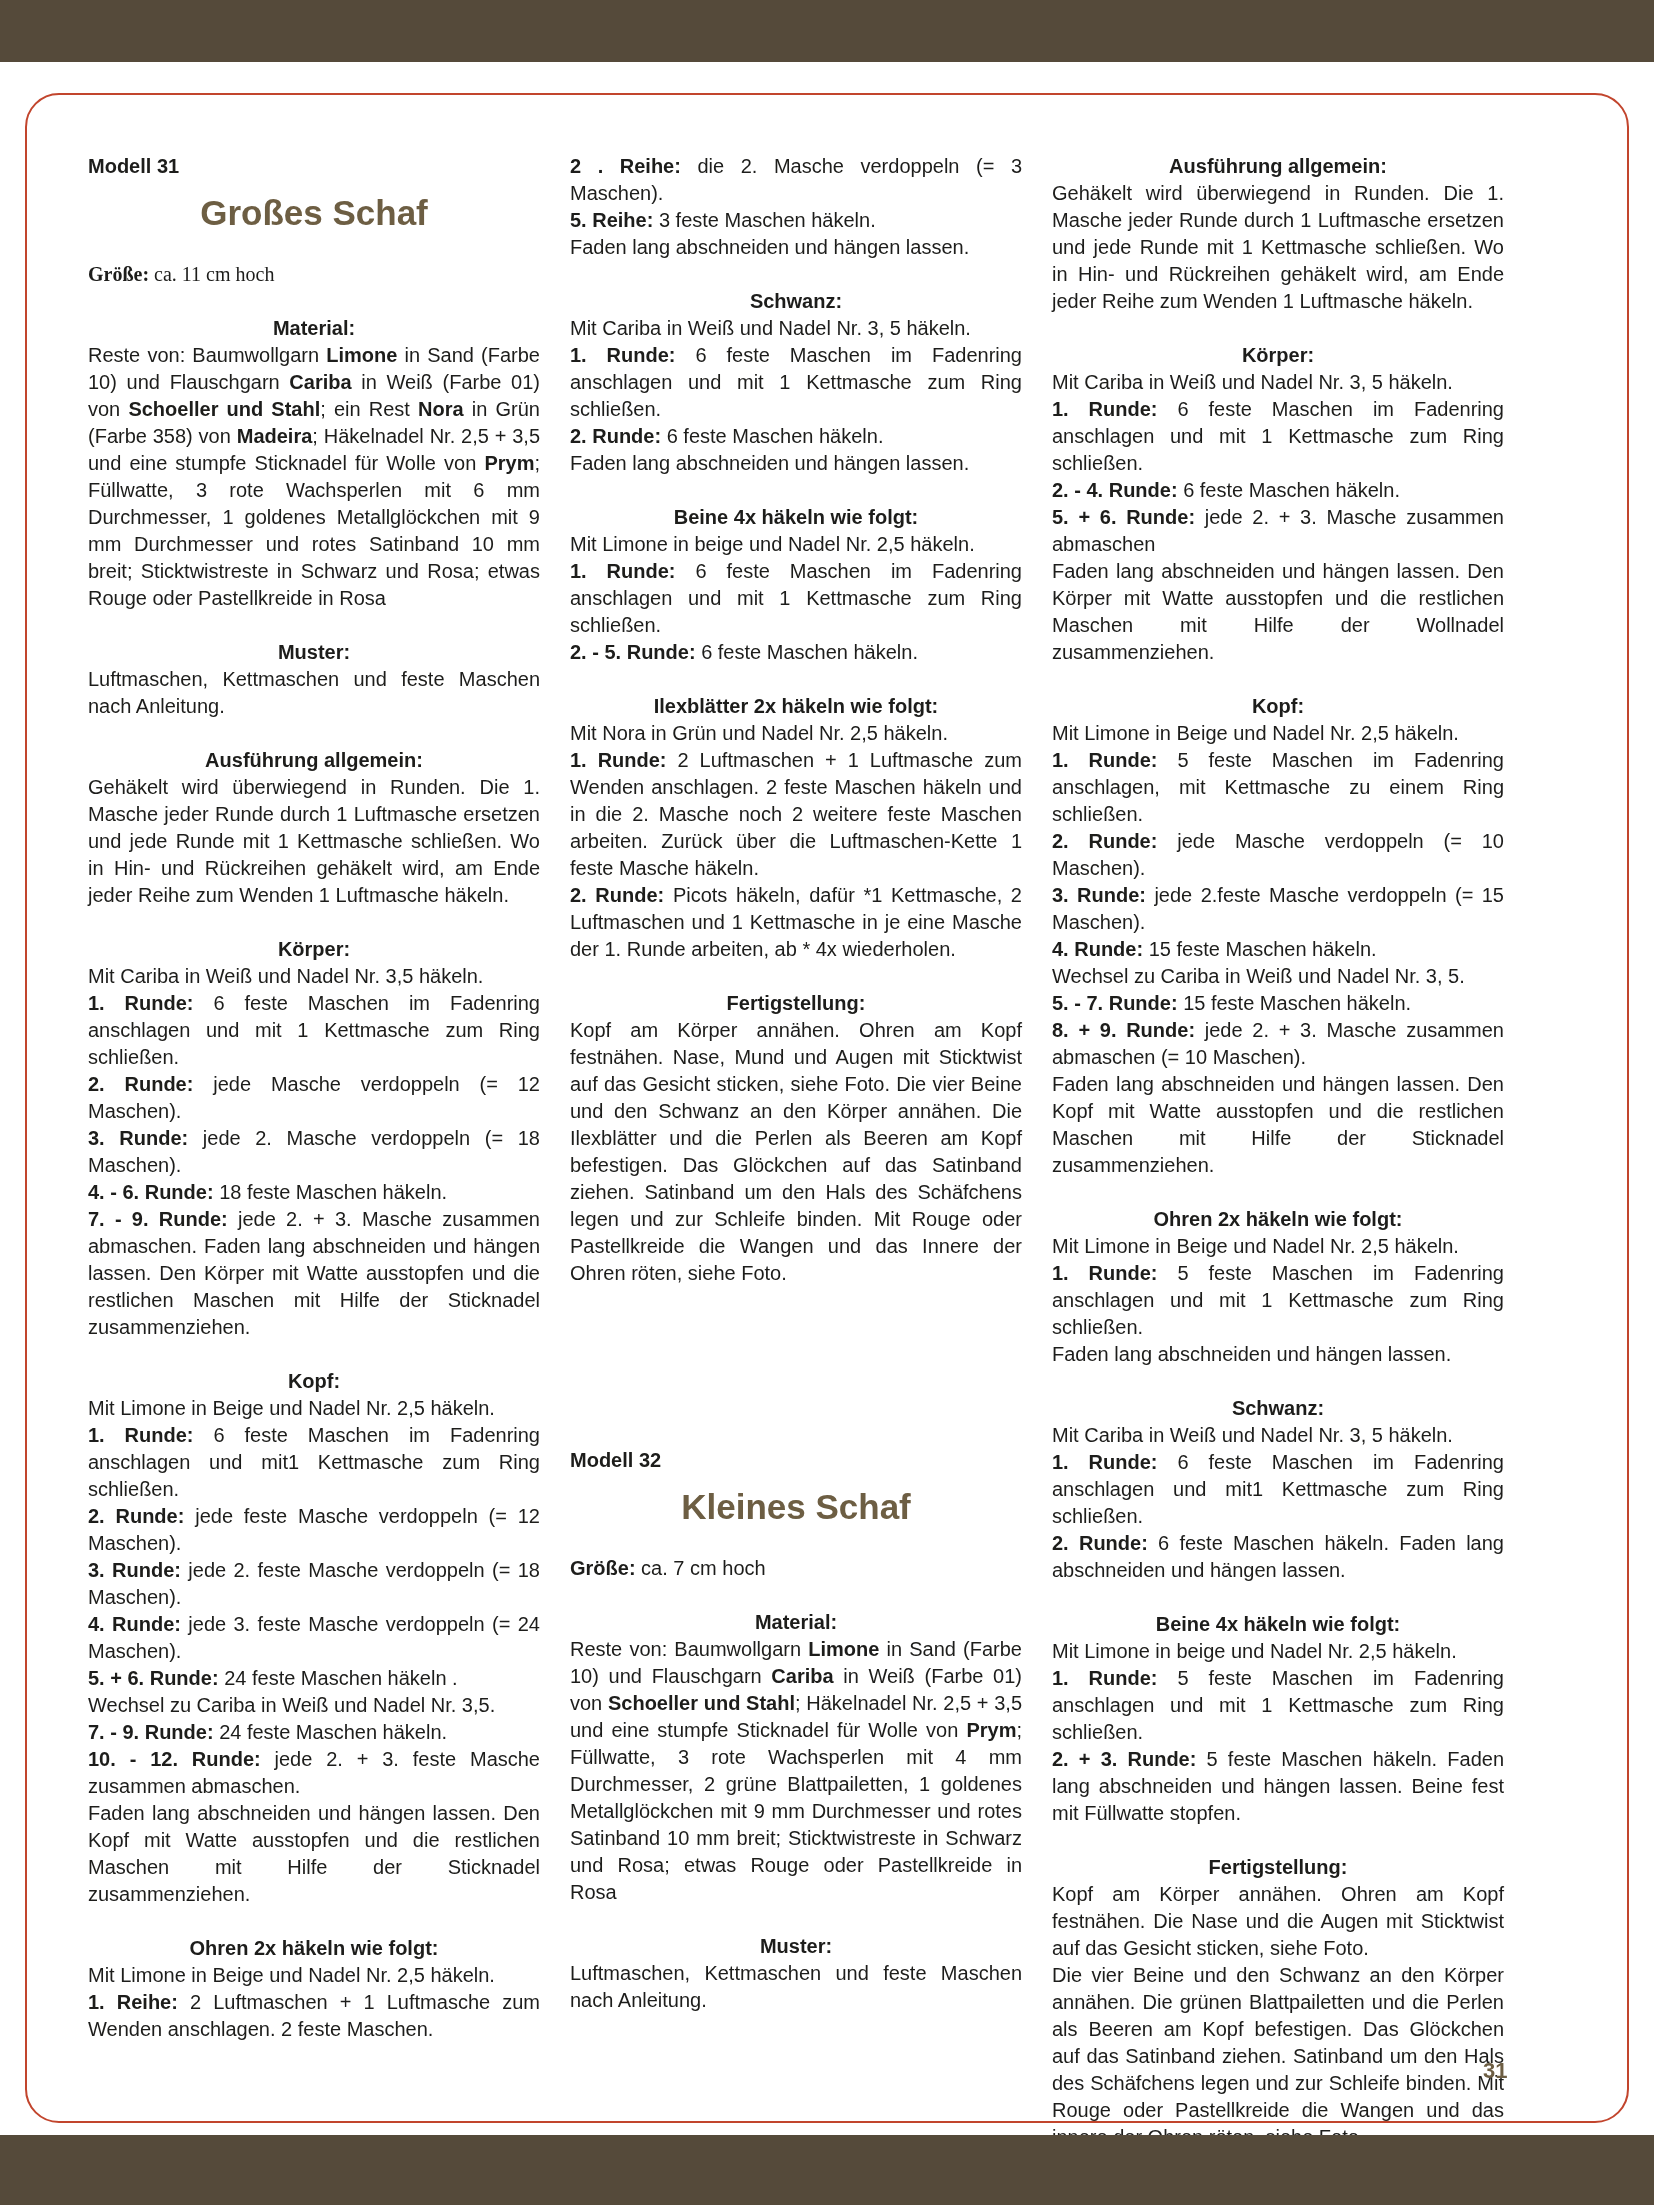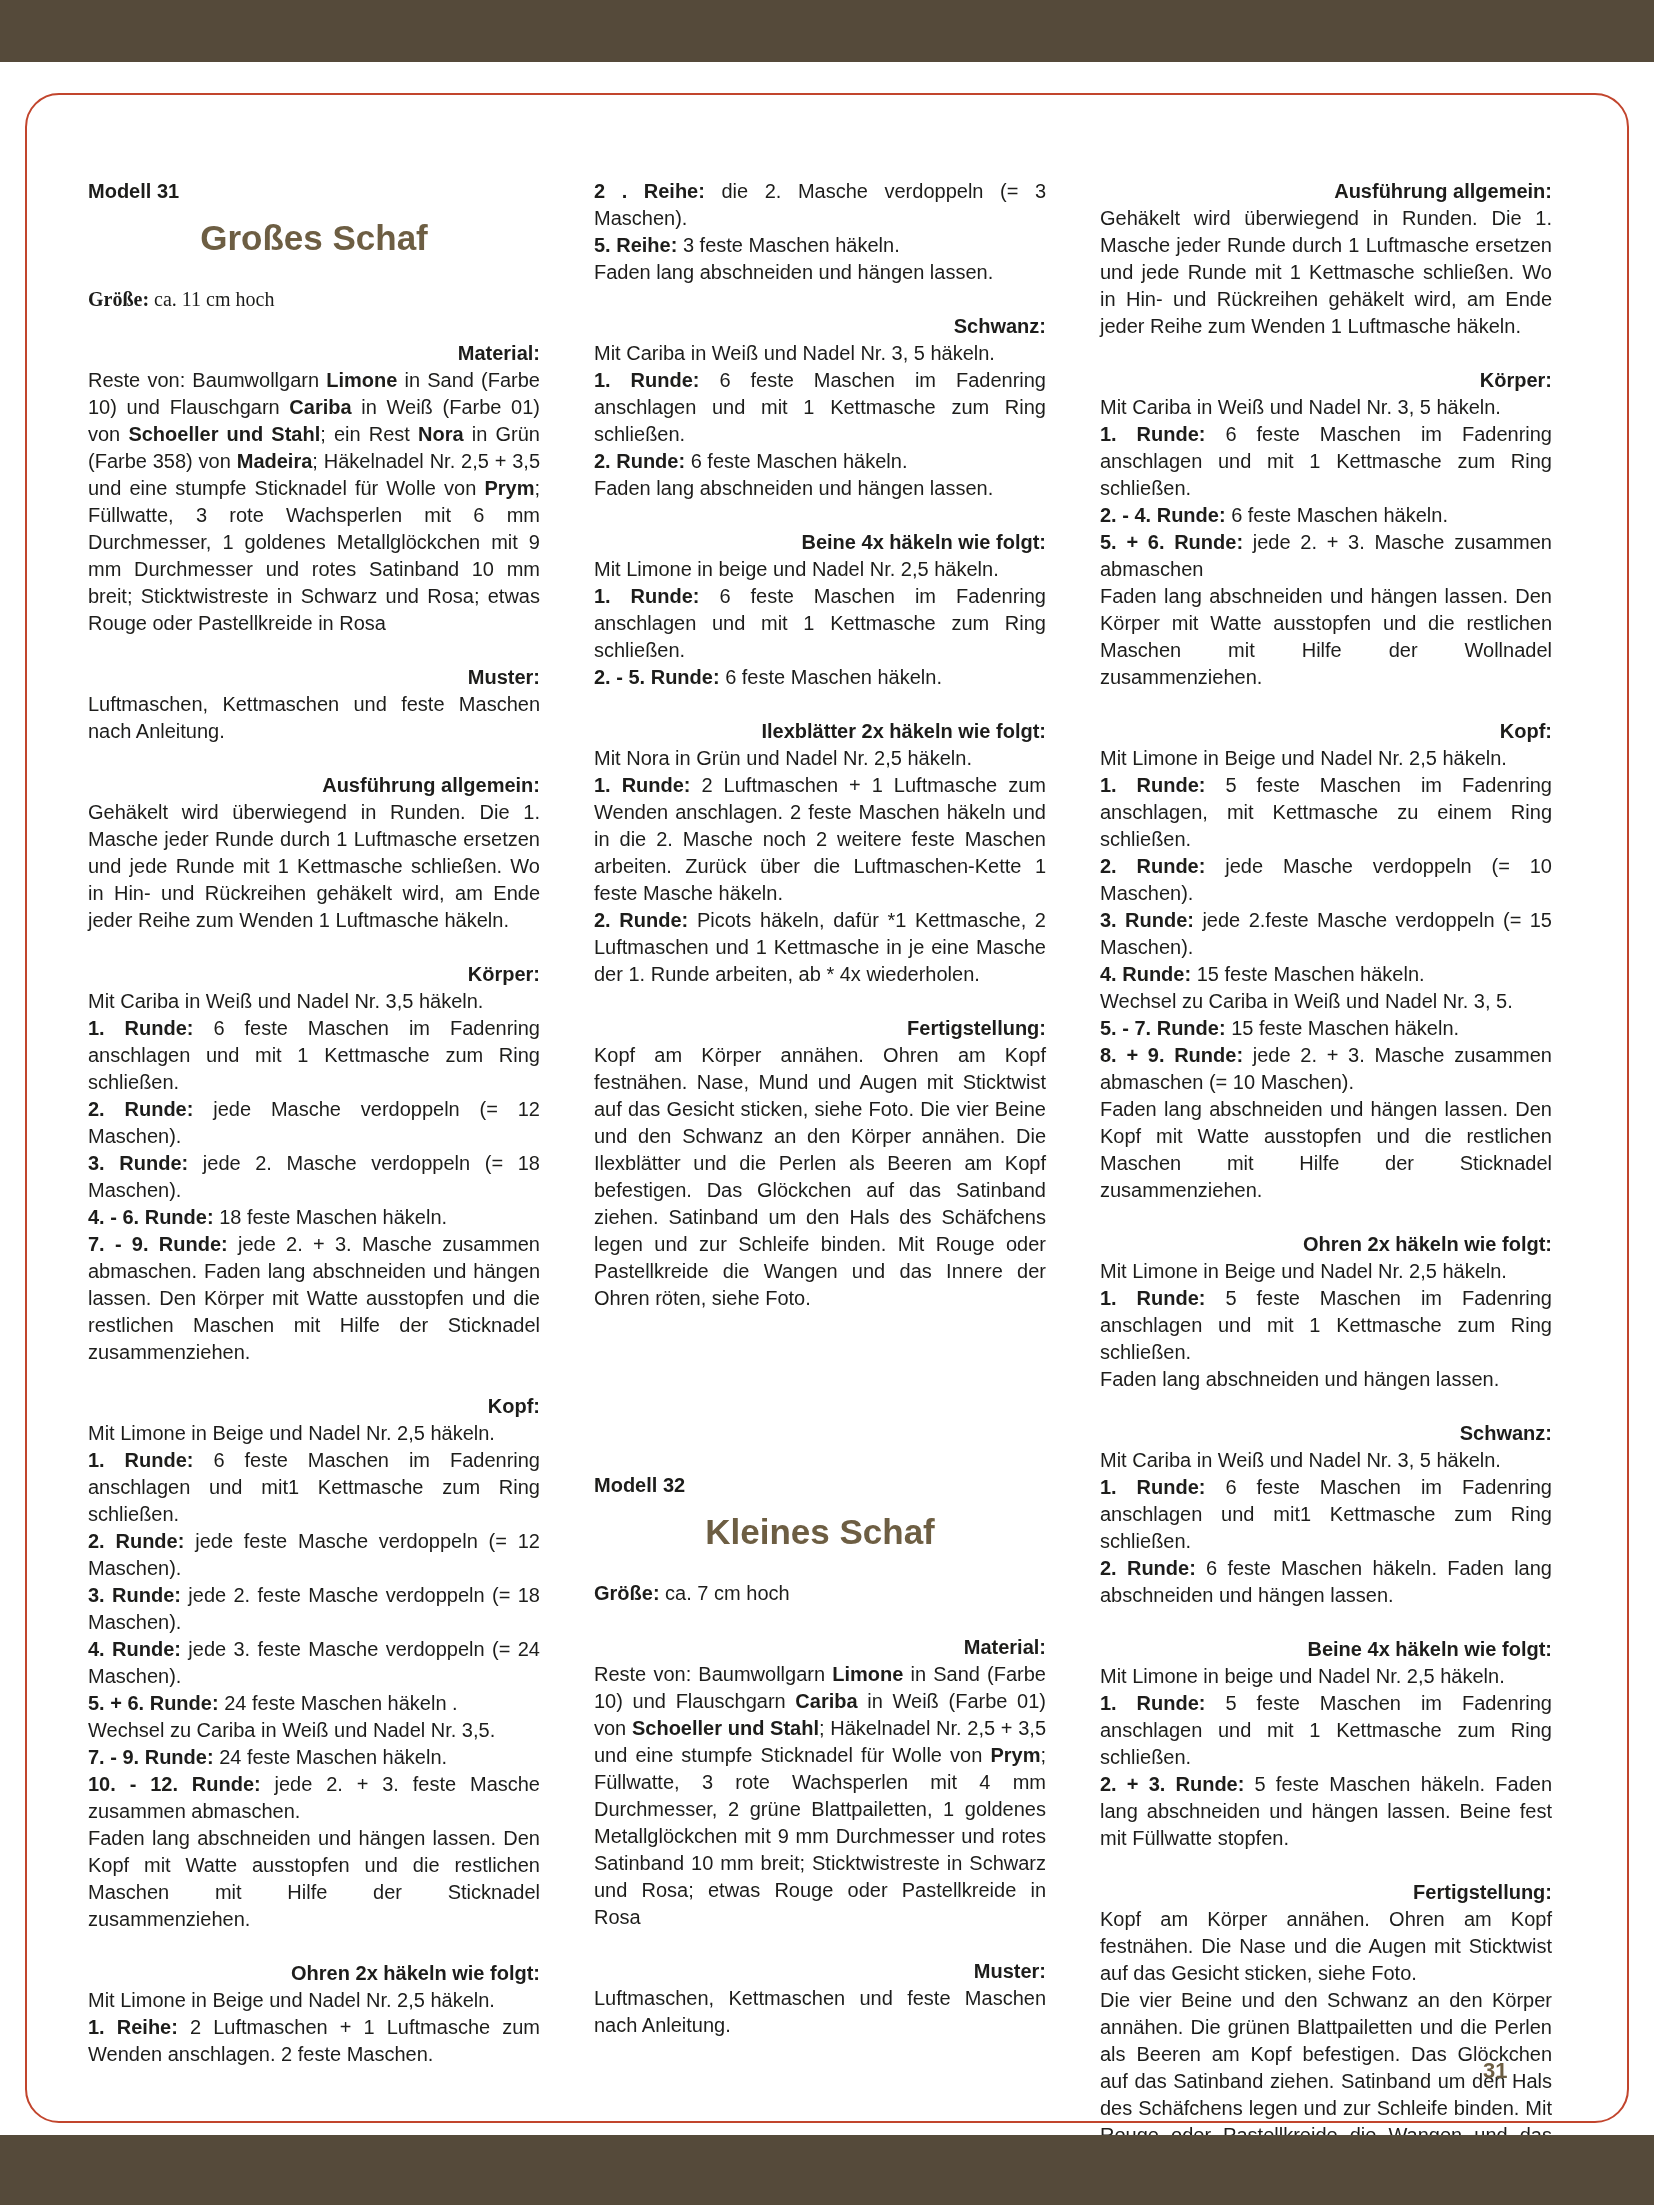--- a/index.html
+++ b/index.html
@@ -13,35 +13,35 @@
     width:1654px;height:2205px;position:relative;background:#ffffff;
     font-family:"Liberation Sans", sans-serif;overflow:hidden;
   }
   .top-bar{position:absolute;top:0;left:0;width:1654px;height:62px;background:var(--bar);}
   .bottom-bar{position:absolute;left:0;top:2135px;width:1654px;height:70px;background:var(--bar);}
   .frame{
     position:absolute;left:25px;top:93px;width:1604px;height:2030px;
     border:2px solid var(--frame);border-radius:34px;box-sizing:border-box;
   }
   .content{
-    position:absolute;left:88px;top:178px;width:1432px;
-    display:flex;gap:54px;
+    position:absolute;left:88px;top:153px;width:1432px;
+    display:flex;gap:30px;
   }
   .col{width:452px;flex:0 0 452px;}
   .blk{
     margin:0;font-size:20px;line-height:27px;color:var(--text);
     text-align:justify;hyphens:auto;-webkit-hyphens:auto;
     font-weight:normal;
   }
   .kicker{font-weight:bold;text-align:left;}
   .title{
     font-size:35px;line-height:42px;font-weight:bold;color:var(--heading);
     text-align:center;margin-bottom:8px;
   }
-  .label{font-weight:bold;text-align:right;}
+  .label{font-weight:bold;text-align:center;}
   .bold{font-weight:bold;}
   .page-number{
     position:absolute;left:1483px;top:2058px;
     font-size:22px;font-weight:bold;color:var(--heading);
   }
 </style>
 </head>
 <body>
 
 <div class="top-bar"></div>

